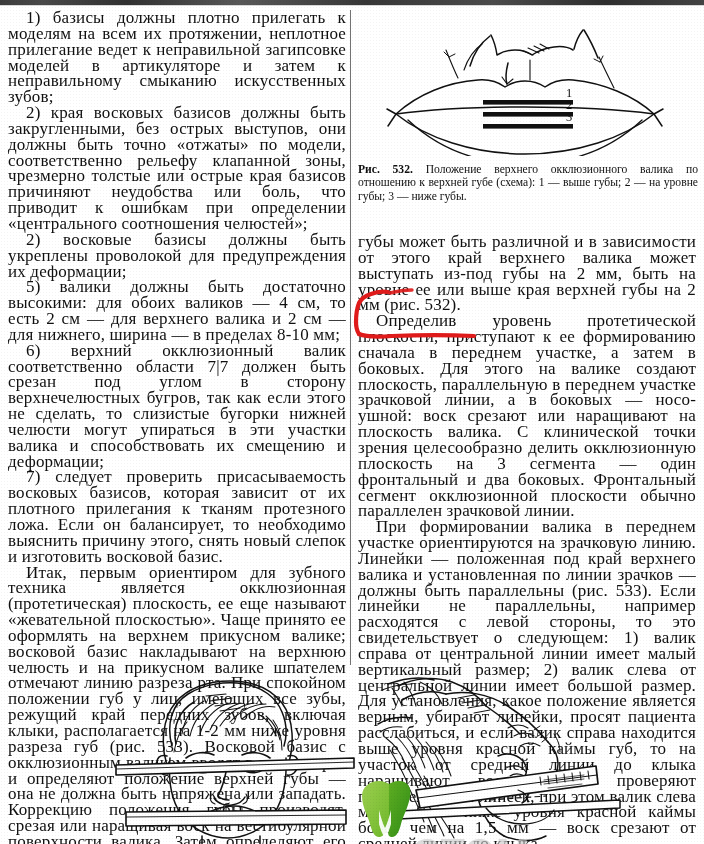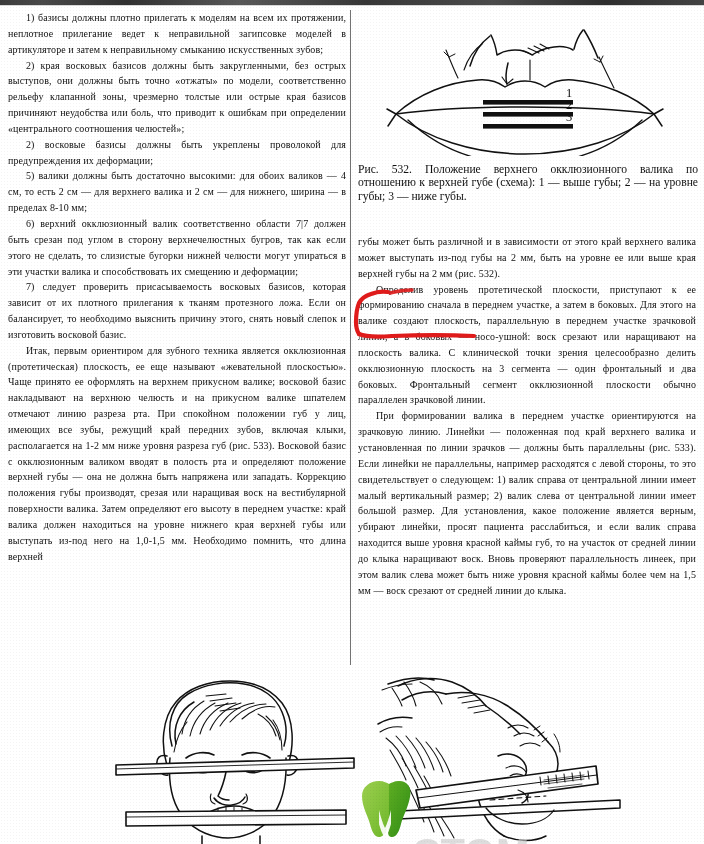--- a/index.html
+++ b/index.html
@@ -19,33 +19,33 @@
 
   
   .col{position:absolute;top:10px;width:338px;}
   .col-left{left:8px;}
   .col-right{left:358px;}
 
   .divider{position:absolute;left:350px;top:10px;width:1px;height:655px;background:#5a5a5a;opacity:.85;}
 
   p.body{
     margin:0 0 0 0;
-    font-size:10px;
+    font-size:17px;
     line-height:15.85px;
     text-align:justify;
     text-indent:18px;
     hyphens:none;
     letter-spacing:.01em;
   }
   p.body.cont{text-indent:0;}
   .caption{
     font-size:11.6px;line-height:13.4px;text-align:justify;margin:0;
     text-indent:0;
   }
-  .caption b{font-weight:normal;}
+  .caption b{font-weight:bold;}
 
   
   .fig{position:absolute;}
   .fig svg{display:block;}
 
   
   .annot{position:absolute;pointer-events:none;}
 
   
   .watermark{position:absolute;left:358px;top:778px;width:300px;height:64px;}

